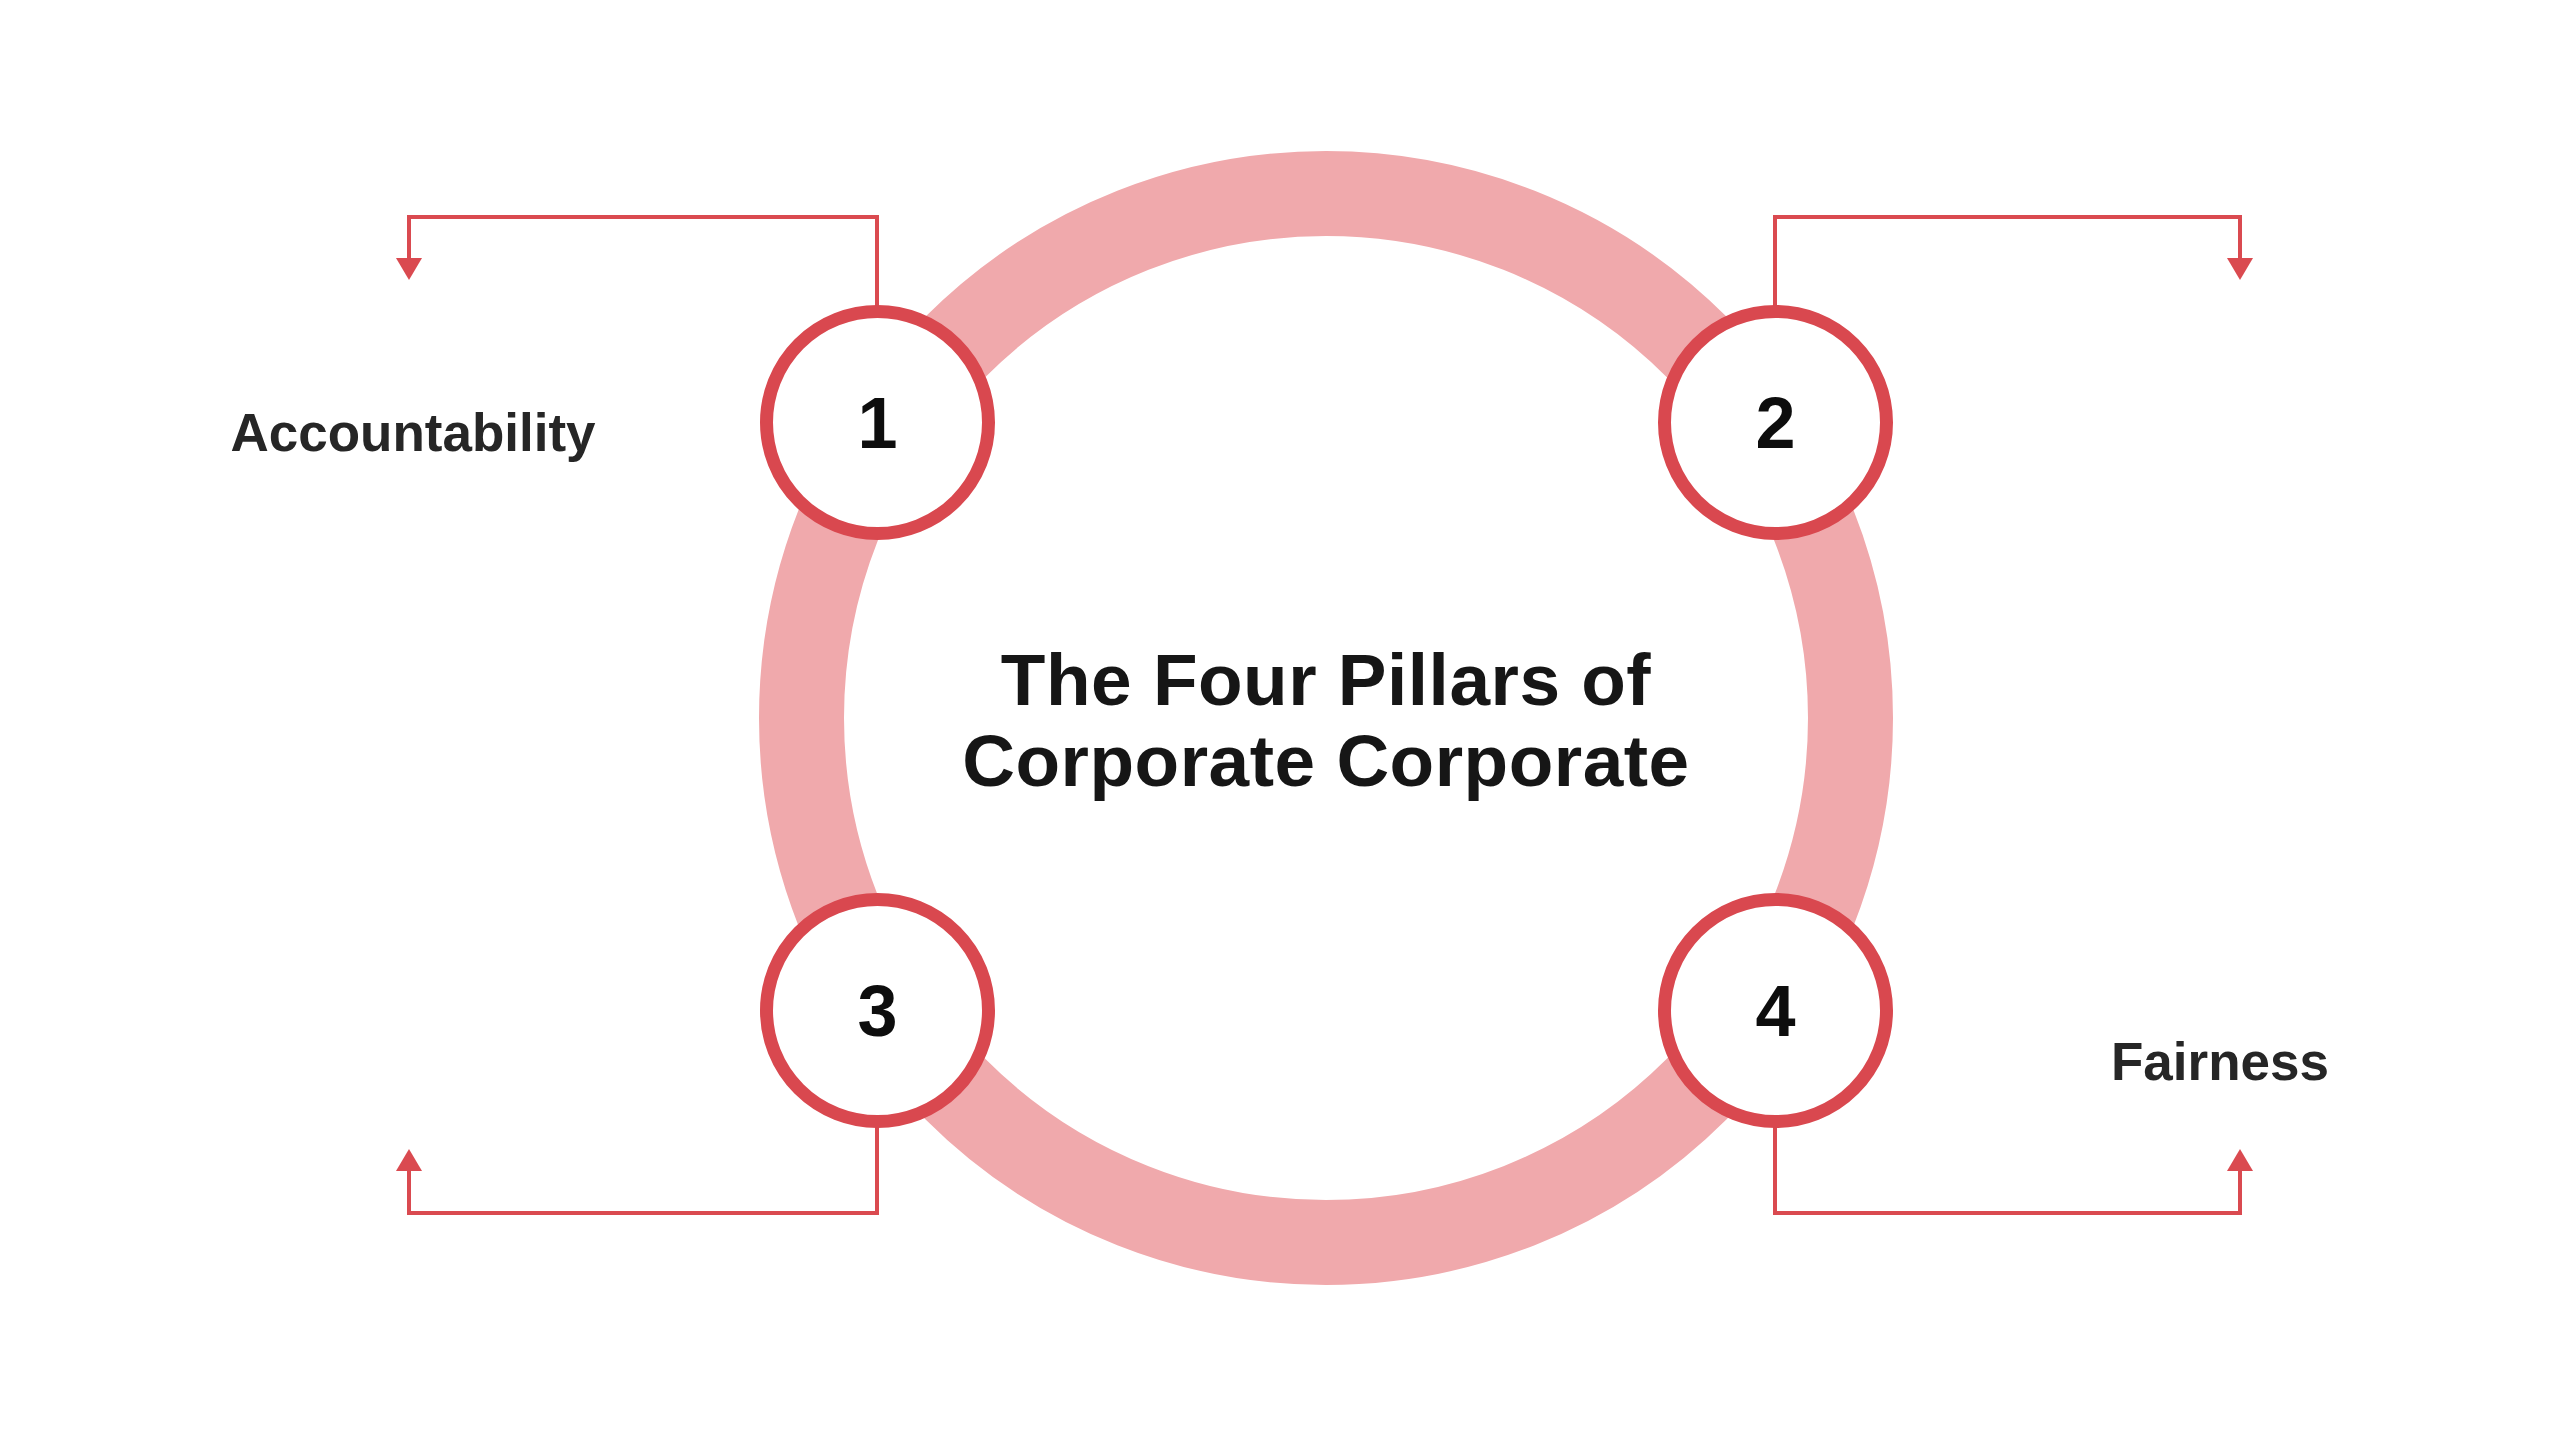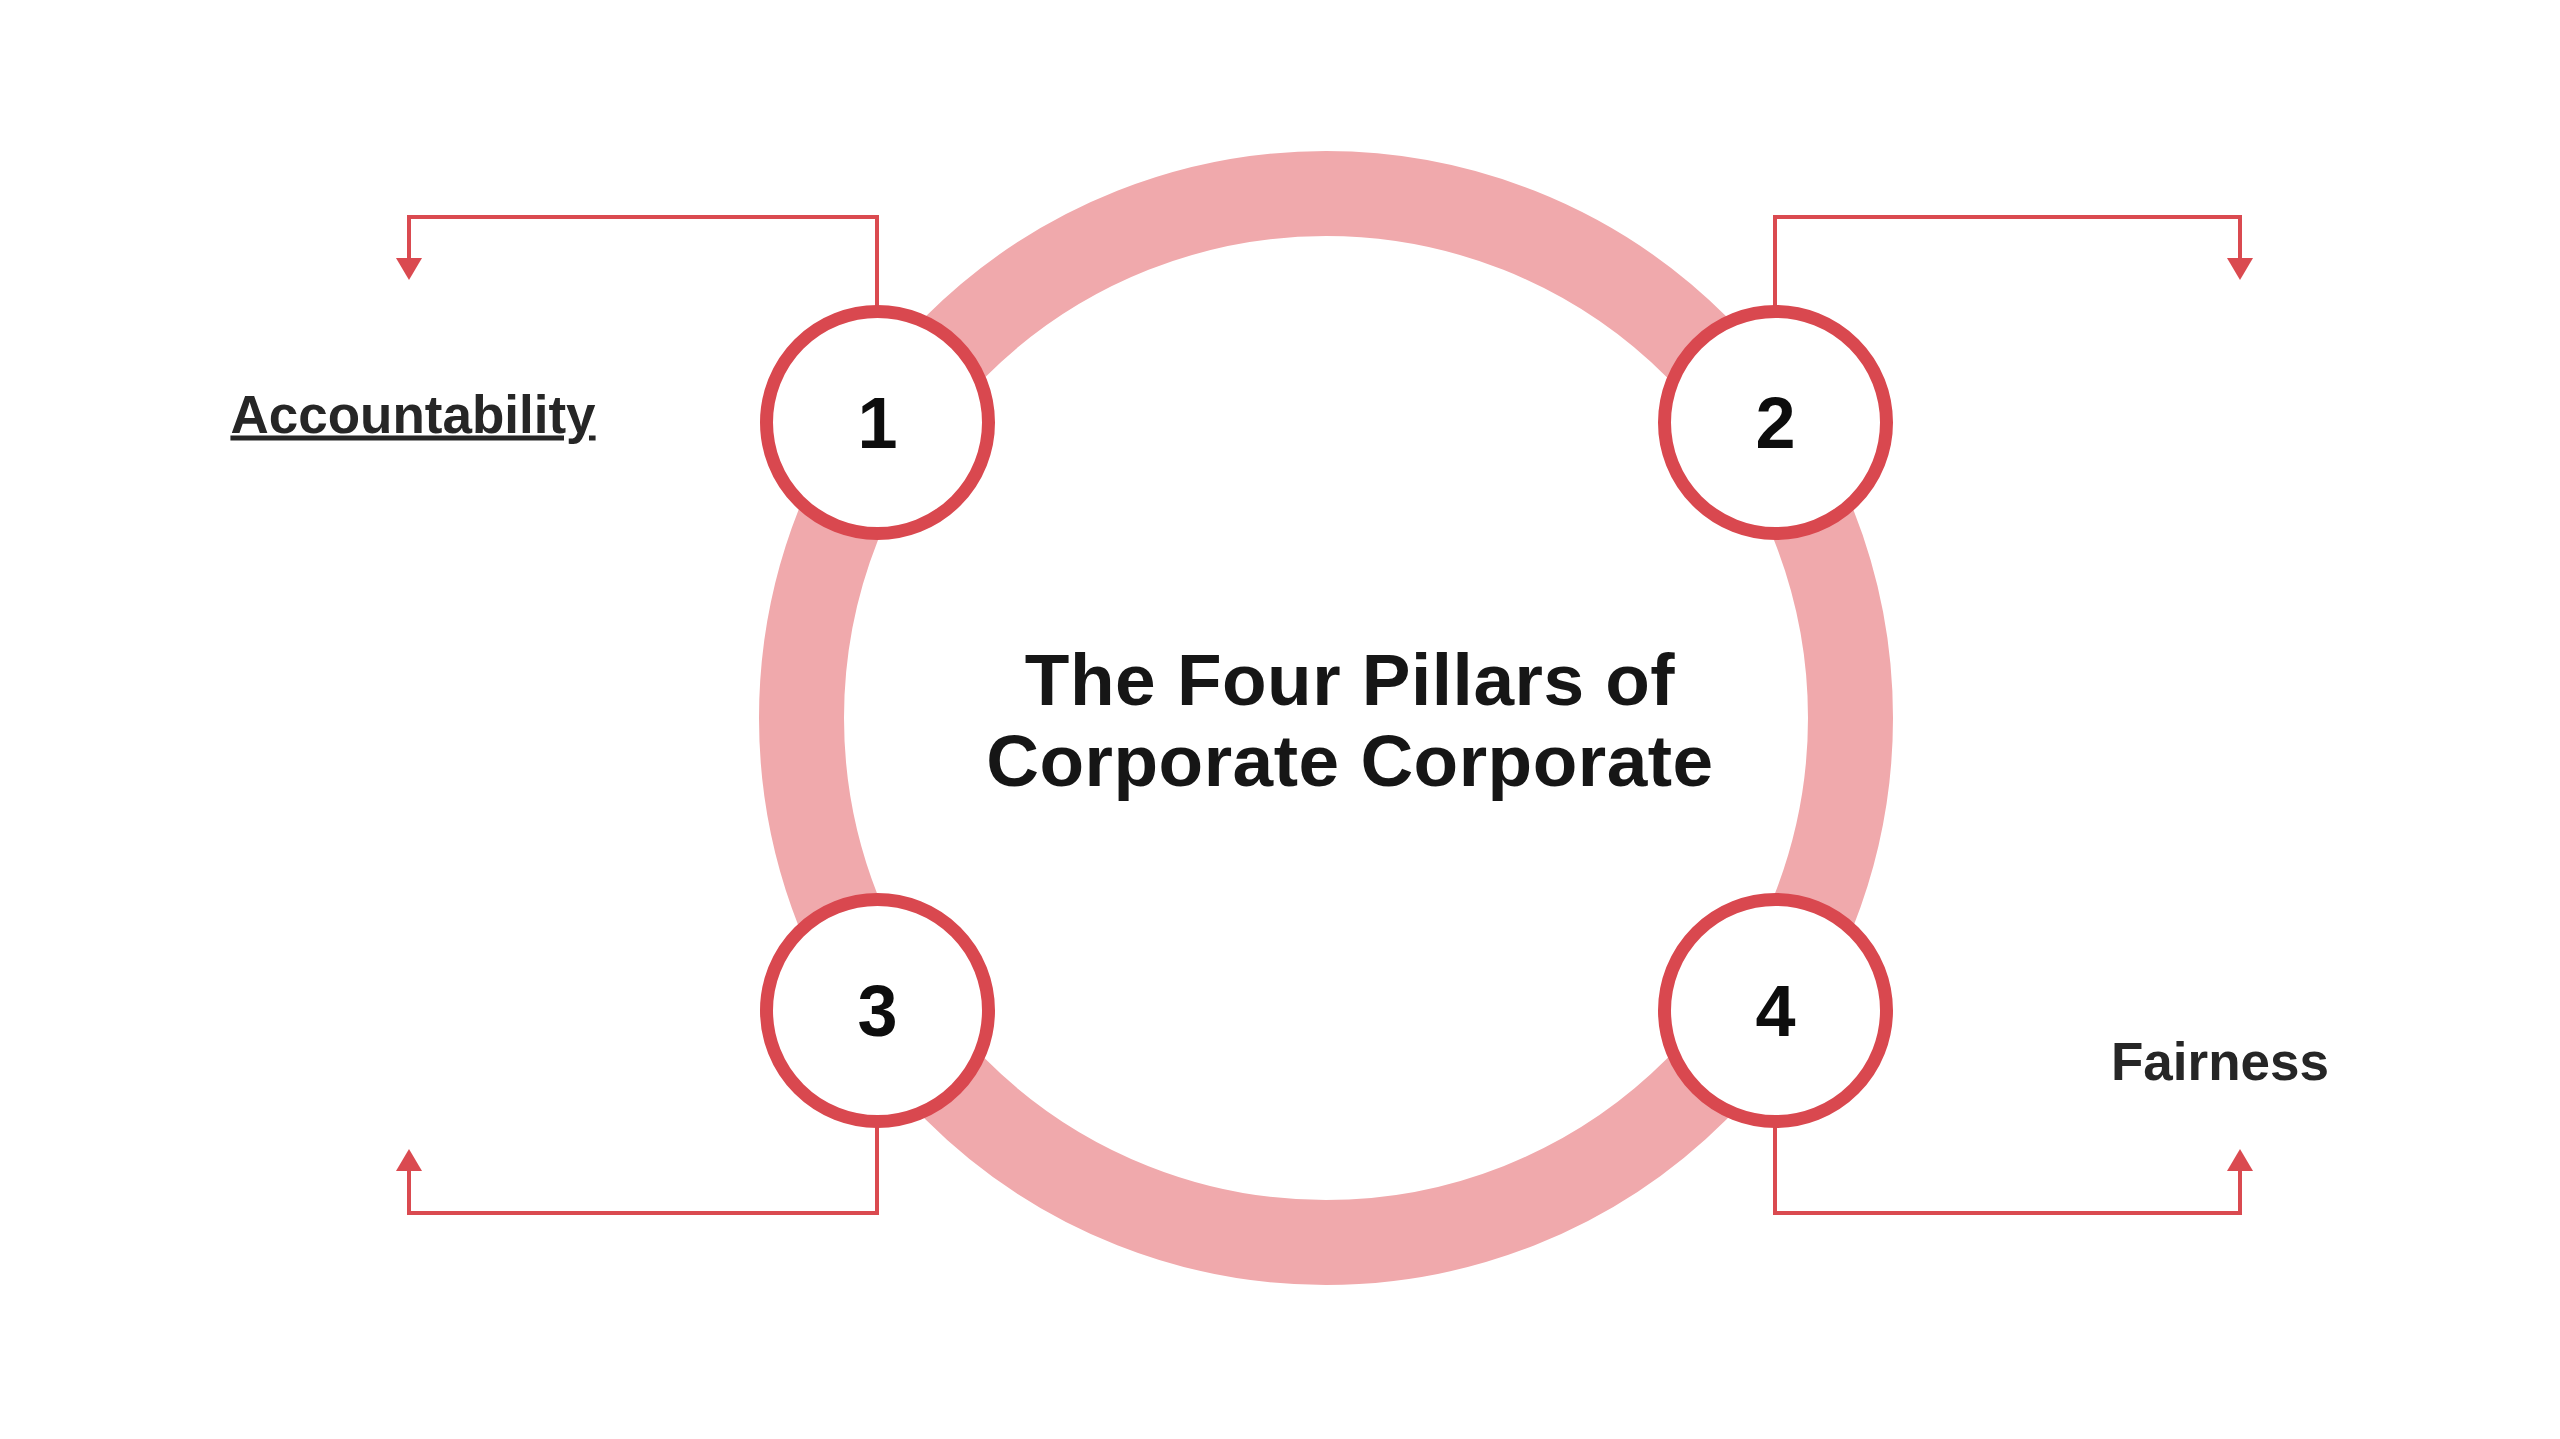--- a/index.html
+++ b/index.html
@@ -31,21 +31,20 @@
 
   
   .title{
     position:absolute;left:1326px;top:720px;
     transform:translate(-50%,-50%);
     text-align:center;
     font-size:73px;font-weight:700;line-height:1.11;
     color:var(--title-color);
     white-space:nowrap;
     letter-spacing:0.5px;
-    margin-left:24px;
   }
 
   
   .node{
     position:absolute;width:235px;height:235px;
     background:#ffffff;border:13px solid var(--accent-red);
     border-radius:50%;
     display:flex;align-items:center;justify-content:center;
   }
   .node .num{
@@ -85,21 +84,21 @@
   .br-h{left:1773px;top:1211px;width:469px;height:4px;}
   .br-shaft{left:2238px;top:1170px;width:4px;height:45px;}
   .br-head{left:2227px;top:1149px;}
 
   
   .plabel{
     position:absolute;transform:translate(-50%,-50%);
     font-size:53px;font-weight:700;color:var(--label-color);
     white-space:nowrap;
   }
-  .l1{left:413px;top:414px;text-decoration:underline;}
+  .l1{left:413px;top:432px;}
   .l2{left:2215px;top:430px;}
   .l3{left:407px;top:1061px;}
   .l4{left:2220px;top:1061px;text-align:right;}
 </style>
 </head>
 <body>
 
 <div class="canvas">
 
   <div class="ring"></div>

